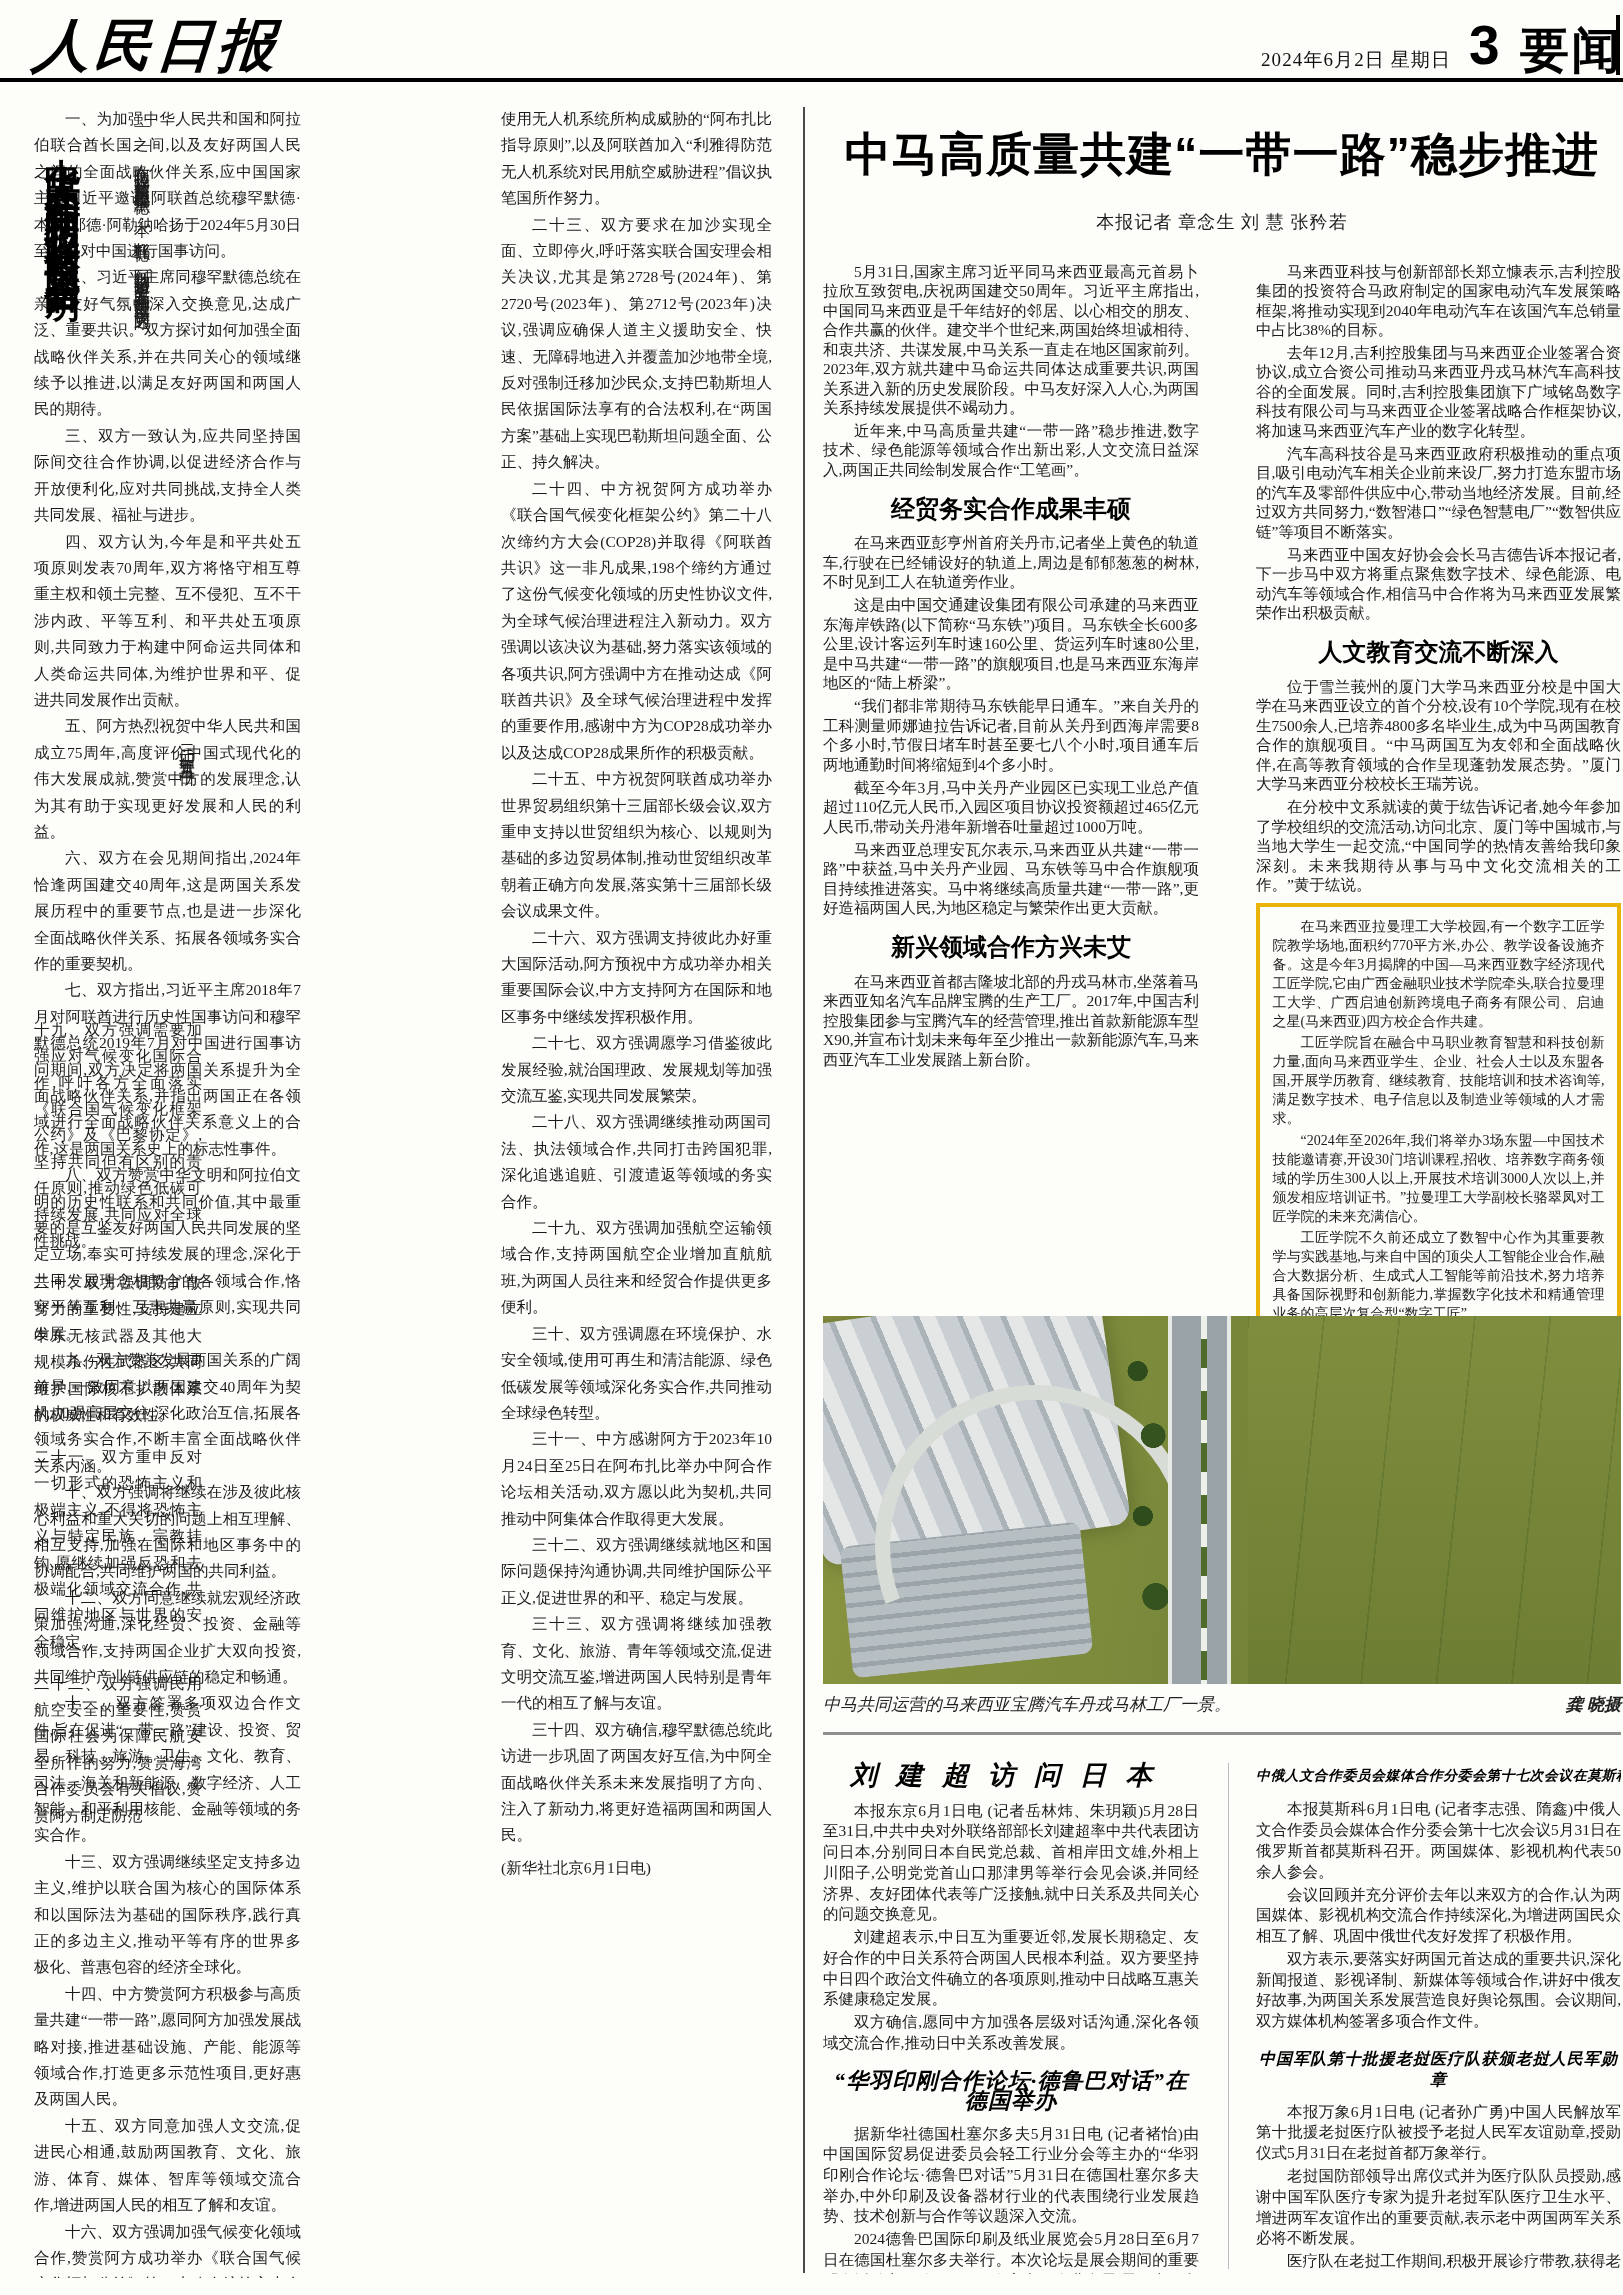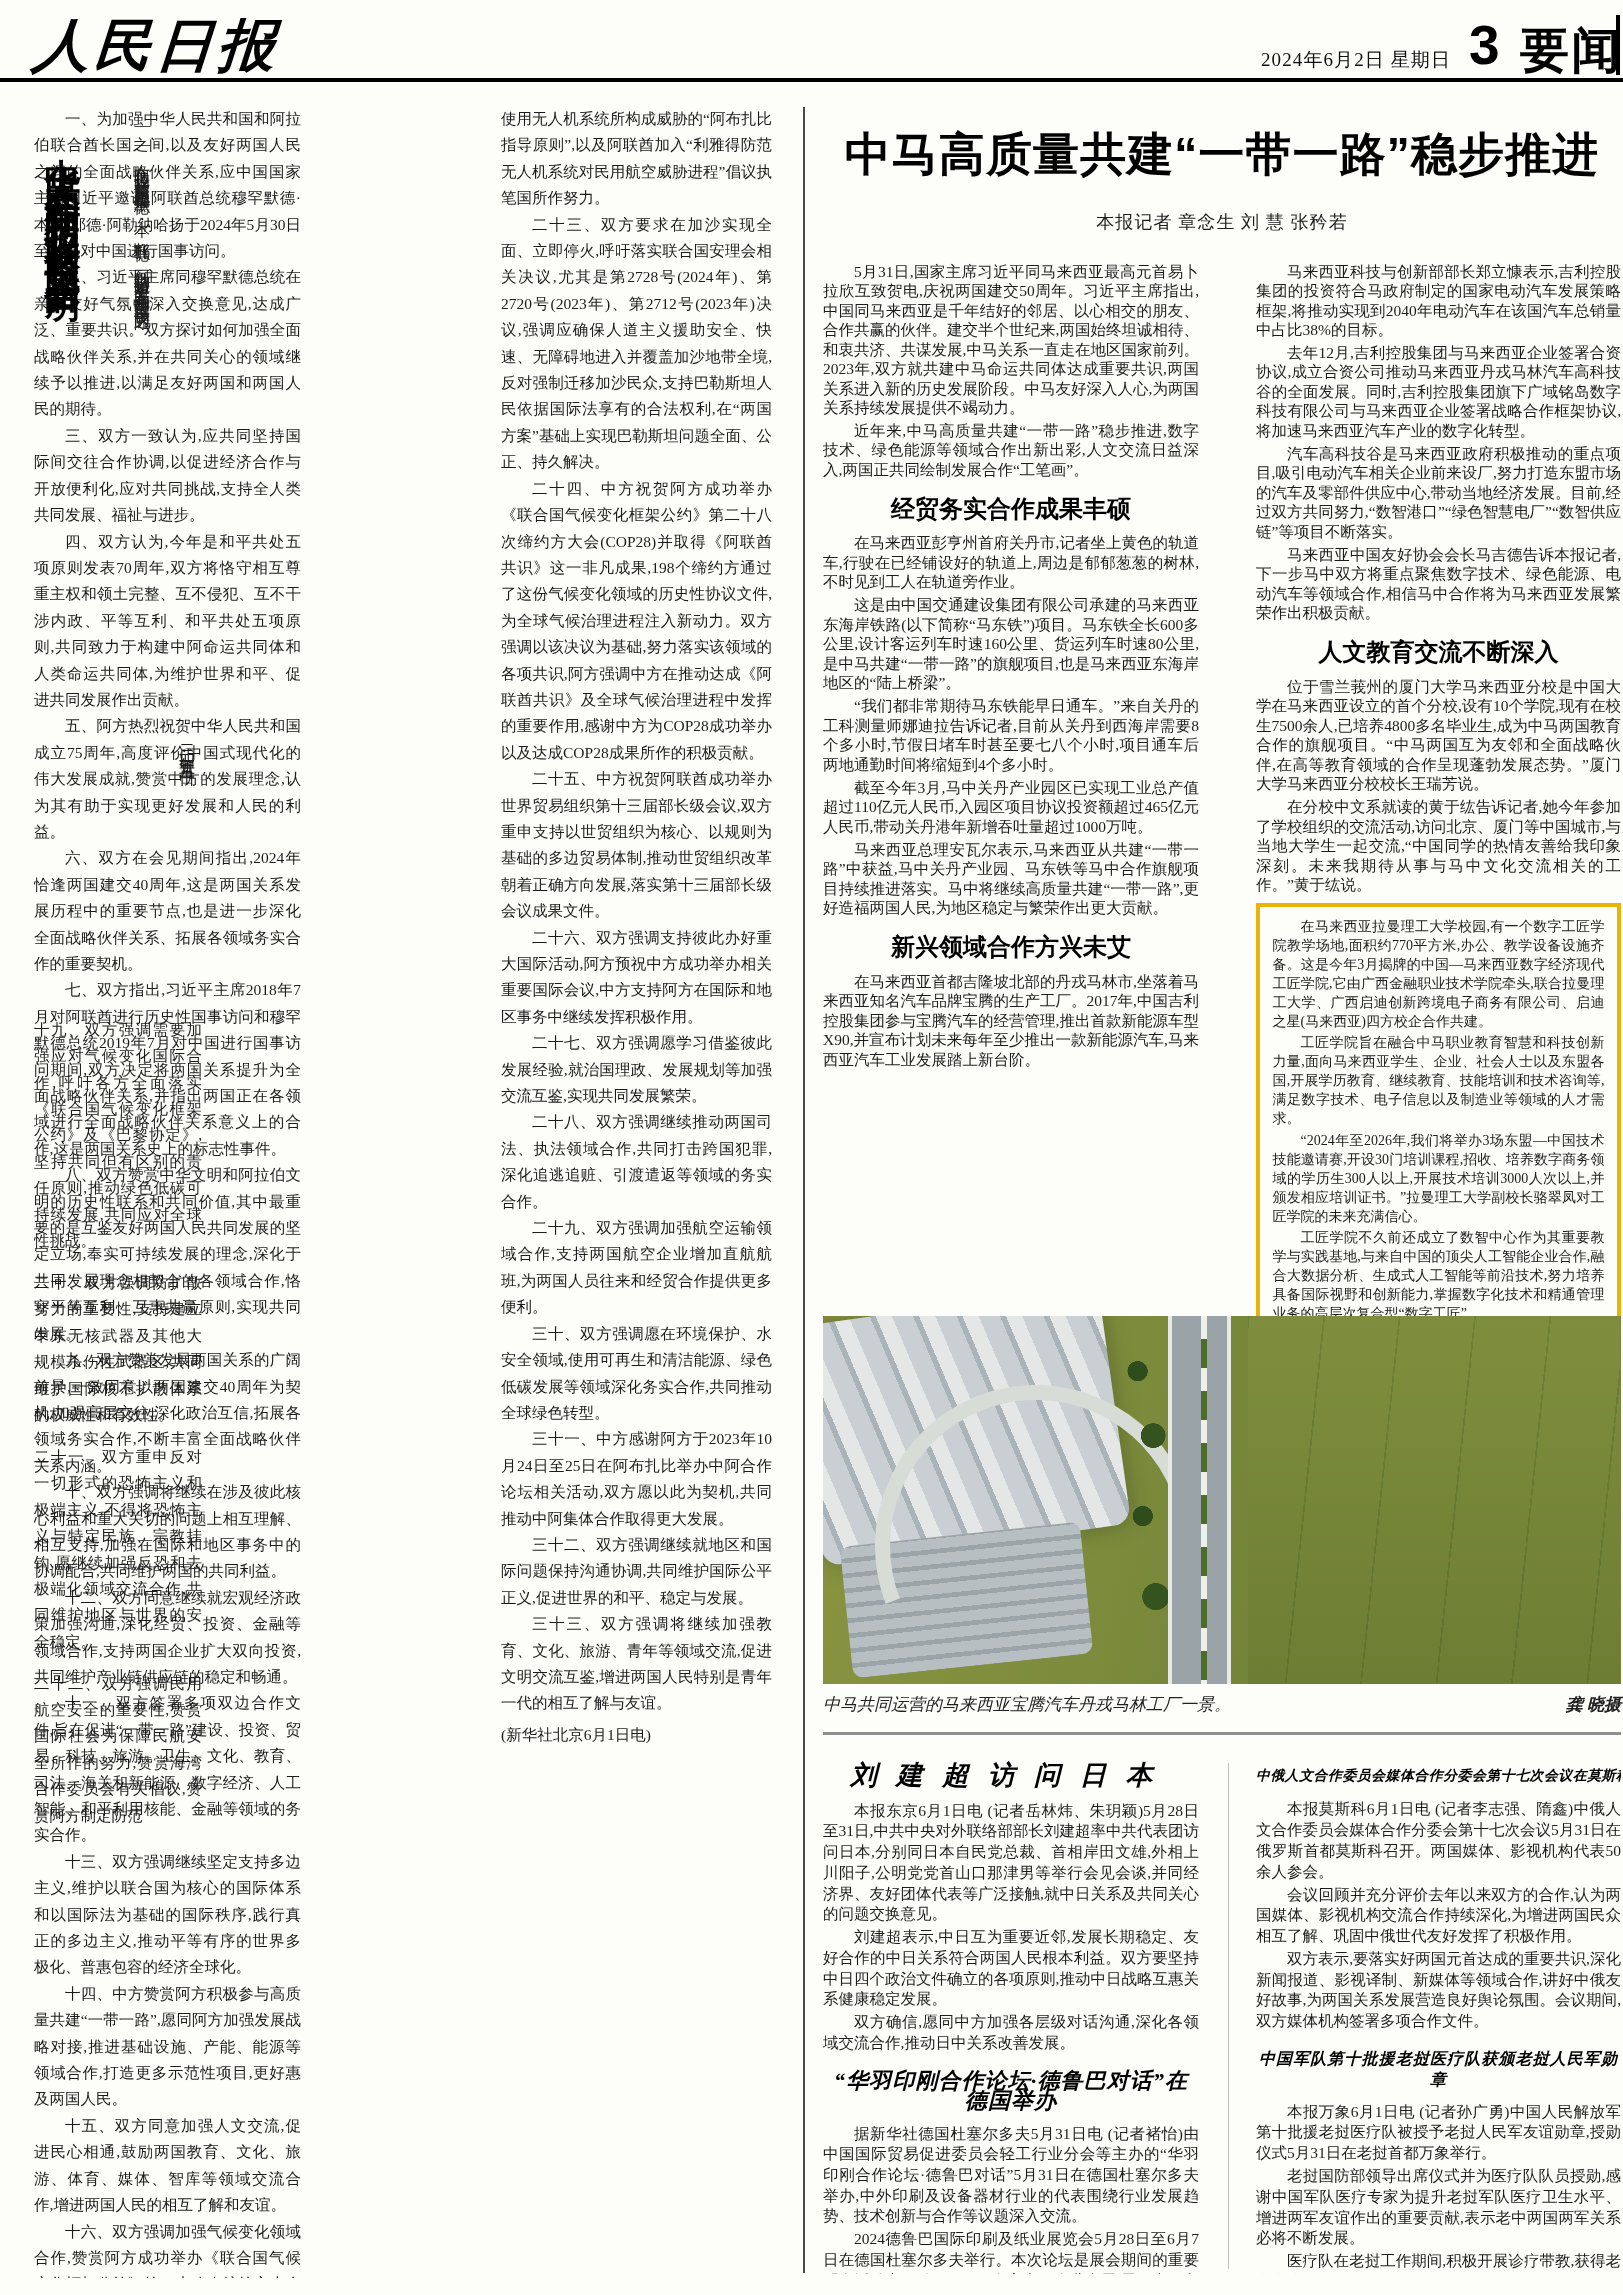--- a/index.html
+++ b/index.html
@@ -137,20 +137,21 @@
         <p data-name="paragraph">二十四、中方祝贺阿方成功举办《联合国气候变化框架公约》第二十八次缔约方大会(COP28)并取得《阿联酋共识》这一非凡成果,198个缔约方通过了这份气候变化领域的历史性协议文件,为全球气候治理进程注入新动力。双方强调以该决议为基础,努力落实该领域的各项共识,阿方强调中方在推动达成《阿联酋共识》及全球气候治理进程中发挥的重要作用,感谢中方为COP28成功举办以及达成COP28成果所作的积极贡献。</p>
         <p data-name="paragraph">二十五、中方祝贺阿联酋成功举办世界贸易组织第十三届部长级会议,双方重申支持以世贸组织为核心、以规则为基础的多边贸易体制,推动世贸组织改革朝着正确方向发展,落实第十三届部长级会议成果文件。</p>
         <p data-name="paragraph">二十六、双方强调支持彼此办好重大国际活动,阿方预祝中方成功举办相关重要国际会议,中方支持阿方在国际和地区事务中继续发挥积极作用。</p>
         <p data-name="paragraph">二十七、双方强调愿学习借鉴彼此发展经验,就治国理政、发展规划等加强交流互鉴,实现共同发展繁荣。</p>
         <p data-name="paragraph">二十八、双方强调继续推动两国司法、执法领域合作,共同打击跨国犯罪,深化追逃追赃、引渡遣返等领域的务实合作。</p>
         <p data-name="paragraph">二十九、双方强调加强航空运输领域合作,支持两国航空企业增加直航航班,为两国人员往来和经贸合作提供更多便利。</p>
         <p data-name="paragraph">三十、双方强调愿在环境保护、水安全领域,使用可再生和清洁能源、绿色低碳发展等领域深化务实合作,共同推动全球绿色转型。</p>
         <p data-name="paragraph">三十一、中方感谢阿方于2023年10月24日至25日在阿布扎比举办中阿合作论坛相关活动,双方愿以此为契机,共同推动中阿集体合作取得更大发展。</p>
         <p data-name="paragraph">三十二、双方强调继续就地区和国际问题保持沟通协调,共同维护国际公平正义,促进世界的和平、稳定与发展。</p>
         <p data-name="paragraph">三十三、双方强调将继续加强教育、文化、旅游、青年等领域交流,促进文明交流互鉴,增进两国人民特别是青年一代的相互了解与友谊。</p>
+        <p data-name="paragraph">三十四、双方确信,穆罕默德总统此访进一步巩固了两国友好互信,为中阿全面战略伙伴关系未来发展指明了方向、注入了新动力,将更好造福两国和两国人民。</p>
       </div>
     <div class="st-credit" data-name="xinhua-credit">(新华社北京6月1日电)</div>
   </div>
 </div>
 <div class="v-divider" data-name="column-divider"></div>
 
 <div class="news" data-name="main-article">
   <div class="news-headline" data-name="main-headline">中马高质量共建“一带一路”稳步推进</div>
   <div class="news-byline" data-name="main-byline">本报记者  章念生  刘  慧  张矜若</div>
 

